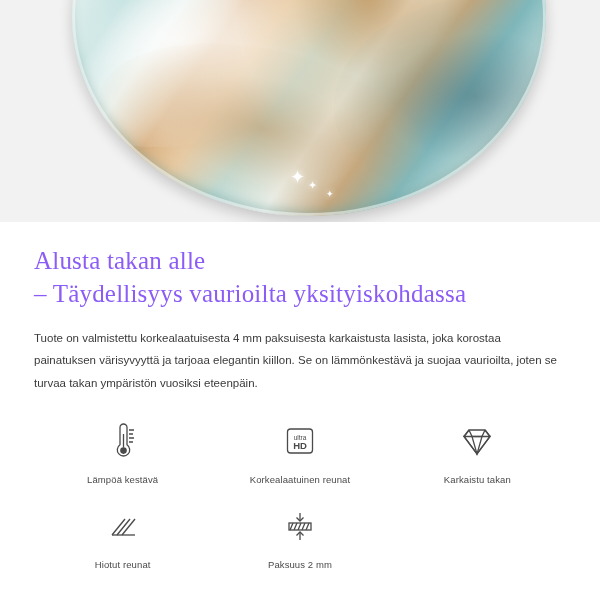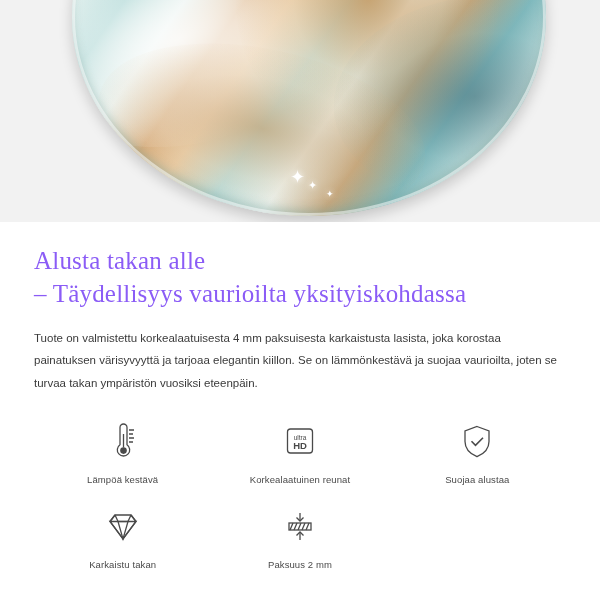--- a/index.html
+++ b/index.html
@@ -220,43 +220,45 @@
         <span class="icon">
           <svg width="42" height="40" viewBox="0 0 42 40">
             <rect x="8.5" y="7" width="25" height="24" rx="3" fill="none" stroke="#4a4a4a" stroke-width="1.3"></rect>
             <text x="21" y="17.5" text-anchor="middle" font-family="Liberation Sans, sans-serif" font-size="6.5" fill="#4a4a4a">ultra</text>
             <text x="21" y="27" text-anchor="middle" font-family="Liberation Sans, sans-serif" font-size="9.5" font-weight="bold" fill="#4a4a4a">HD</text>
           </svg>
         </span>
         <span class="caption">Korkealaatuinen reunat</span>
       </div>
 
-      <div class="feature">
-        <span class="icon">
-          <svg width="36" height="40" viewBox="0 0 36 40" fill="none" stroke="#4a4a4a" stroke-width="1.3">
-            <path d="M18 4.5 30 9v10.5c0 7.2-5 12.3-12 15.2-7-2.9-12-8-12-15.2V9z"></path>
-            <path d="M12.5 19.3l4 4 7.5-7.6" stroke-width="1.6"></path>
-          </svg>
-        </span>
-        <span class="caption">Suojaa alustaa</span>
-      </div>
 
       <div class="feature">
         <span class="icon">
           <svg width="40" height="36" viewBox="0 0 40 36" fill="none" stroke="#4a4a4a" stroke-width="1.3">
             <path d="M7 12.5h26L20 30z"></path>
             <path d="M7 12.5 12 6h16l5 6.5"></path>
             <path d="M12 6l-5 6.5L20 30 33 12.5 28 6"></path>
             <path d="M12 6l3 6.5L20 30l5-17.5L28 6"></path>
             <path d="M15 12.5h10"></path>
           </svg>
         </span>
         <span class="caption">Karkaistu takan</span>
       </div>
 
+      <div class="feature">
+        <span class="icon">
+          <svg width="40" height="36" viewBox="0 0 40 36" fill="none" stroke="#4a4a4a" stroke-width="1.3">
+            <path d="M9 26 22 10"></path>
+            <path d="M14 26 27 10"></path>
+            <path d="M19 26 32 10"></path>
+            <path d="M9 26h23"></path>
+          </svg>
+        </span>
+        <span class="caption">Hiotut reunat</span>
+      </div>
 
       <div class="feature">
         <span class="icon">
           <svg width="40" height="36" viewBox="0 0 40 36" fill="none" stroke="#4a4a4a" stroke-width="1.3">
             <path d="M20 4v7"></path>
             <path d="M16.5 8.5 20 12l3.5-3.5"></path>
             <rect x="9" y="14" width="22" height="7" fill="none"></rect>
             <path d="M10 21l3-7M14 21l3-7M18 21l3-7M22 21l3-7M26 21l3-7"></path>
             <path d="M20 31v-7"></path>
             <path d="M16.5 26.5 20 23l3.5 3.5"></path>

